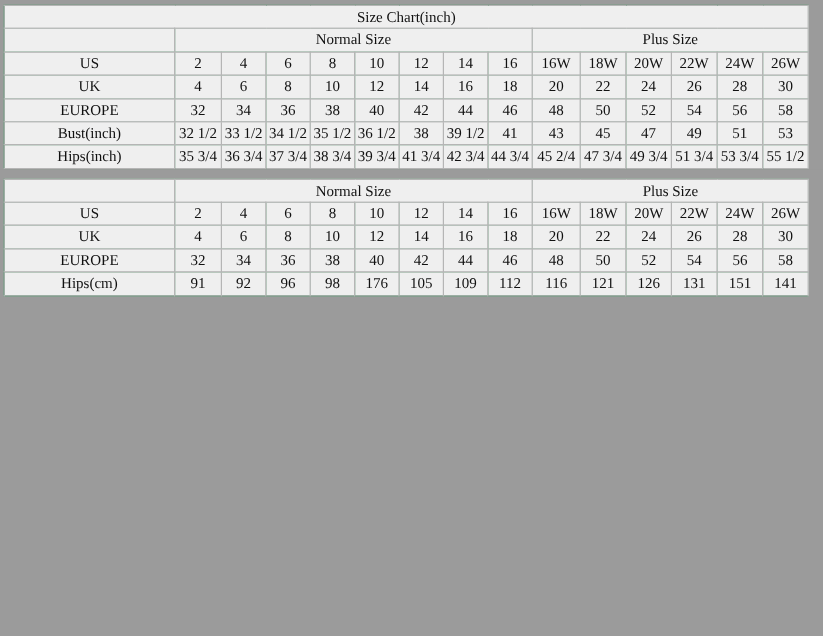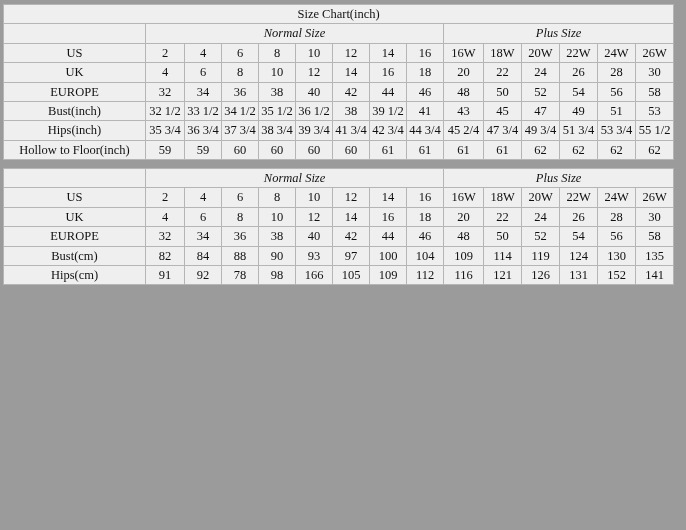--- a/index.html
+++ b/index.html
@@ -37,21 +37,20 @@
     color: #111;
   }
   td.title-cell {
     font-size: 15px;
     padding: 4px 2px;
     background: #efefef;
   }
   td.group-cell {
     font-size: 15px;
     padding: 3px 2px;
-    font-style: italic;
   }
   td.rowlabel {
     font-size: 13.5px;
     padding: 5px 2px;
     white-space: nowrap;
   }
   td.blank {
     background: #efefef;
   }
   .spacer {
@@ -171,37 +170,20 @@
         <td>41 3/4</td>
         <td>42 3/4</td>
         <td>44 3/4</td>
         <td>45 2/4</td>
         <td>47 3/4</td>
         <td>49 3/4</td>
         <td>51 3/4</td>
         <td>53 3/4</td>
         <td>55 1/2</td>
       </tr>
-      <tr>
-        <td class="rowlabel">Hollow to Floor(inch)</td>
-        <td>59</td>
-        <td>59</td>
-        <td>60</td>
-        <td>60</td>
-        <td>60</td>
-        <td>60</td>
-        <td>61</td>
-        <td>61</td>
-        <td>61</td>
-        <td>61</td>
-        <td>62</td>
-        <td>62</td>
-        <td>62</td>
-        <td>62</td>
-      </tr>
     </tbody>
   </table>
 </div>
 
 <div class="spacer"></div>
 
 <div class="chart-wrap second">
   <table class="size-chart">
     <colgroup>
       <col style="width:142px">
@@ -271,48 +253,31 @@
         <td>44</td>
         <td>46</td>
         <td>48</td>
         <td>50</td>
         <td>52</td>
         <td>54</td>
         <td>56</td>
         <td>58</td>
       </tr>
       <tr>
-        <td class="rowlabel">Bust(cm)</td>
-        <td>82</td>
-        <td>84</td>
-        <td>88</td>
-        <td>90</td>
-        <td>93</td>
-        <td>97</td>
-        <td>100</td>
-        <td>104</td>
-        <td>109</td>
-        <td>114</td>
-        <td>119</td>
-        <td>124</td>
-        <td>130</td>
-        <td>135</td>
-      </tr>
-      <tr>
         <td class="rowlabel">Hips(cm)</td>
         <td>91</td>
         <td>92</td>
-        <td>78</td>
+        <td>96</td>
         <td>98</td>
-        <td>166</td>
+        <td>176</td>
         <td>105</td>
         <td>109</td>
         <td>112</td>
         <td>116</td>
         <td>121</td>
         <td>126</td>
         <td>131</td>
-        <td>152</td>
+        <td>151</td>
         <td>141</td>
       </tr>
     </tbody>
   </table>
 </div>
 
 </body></html>

